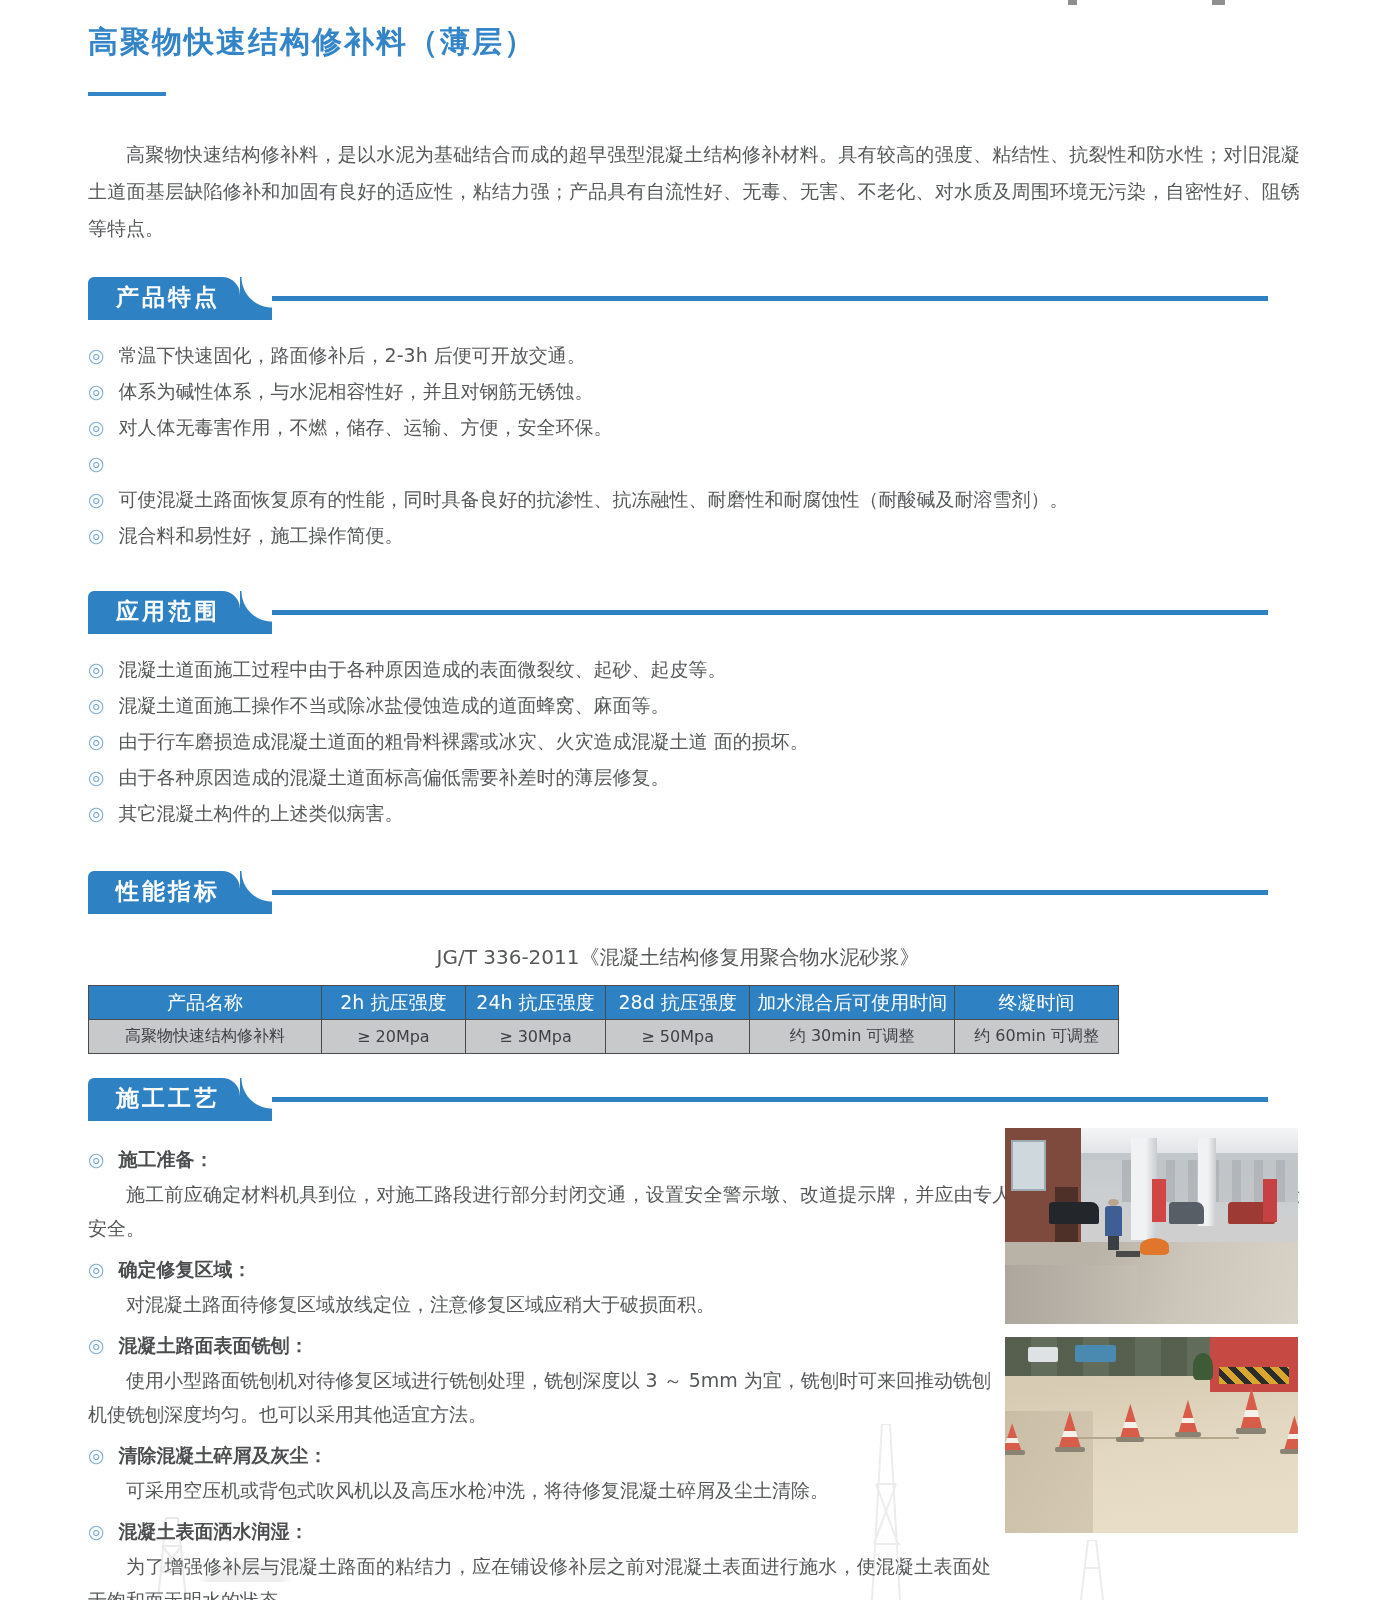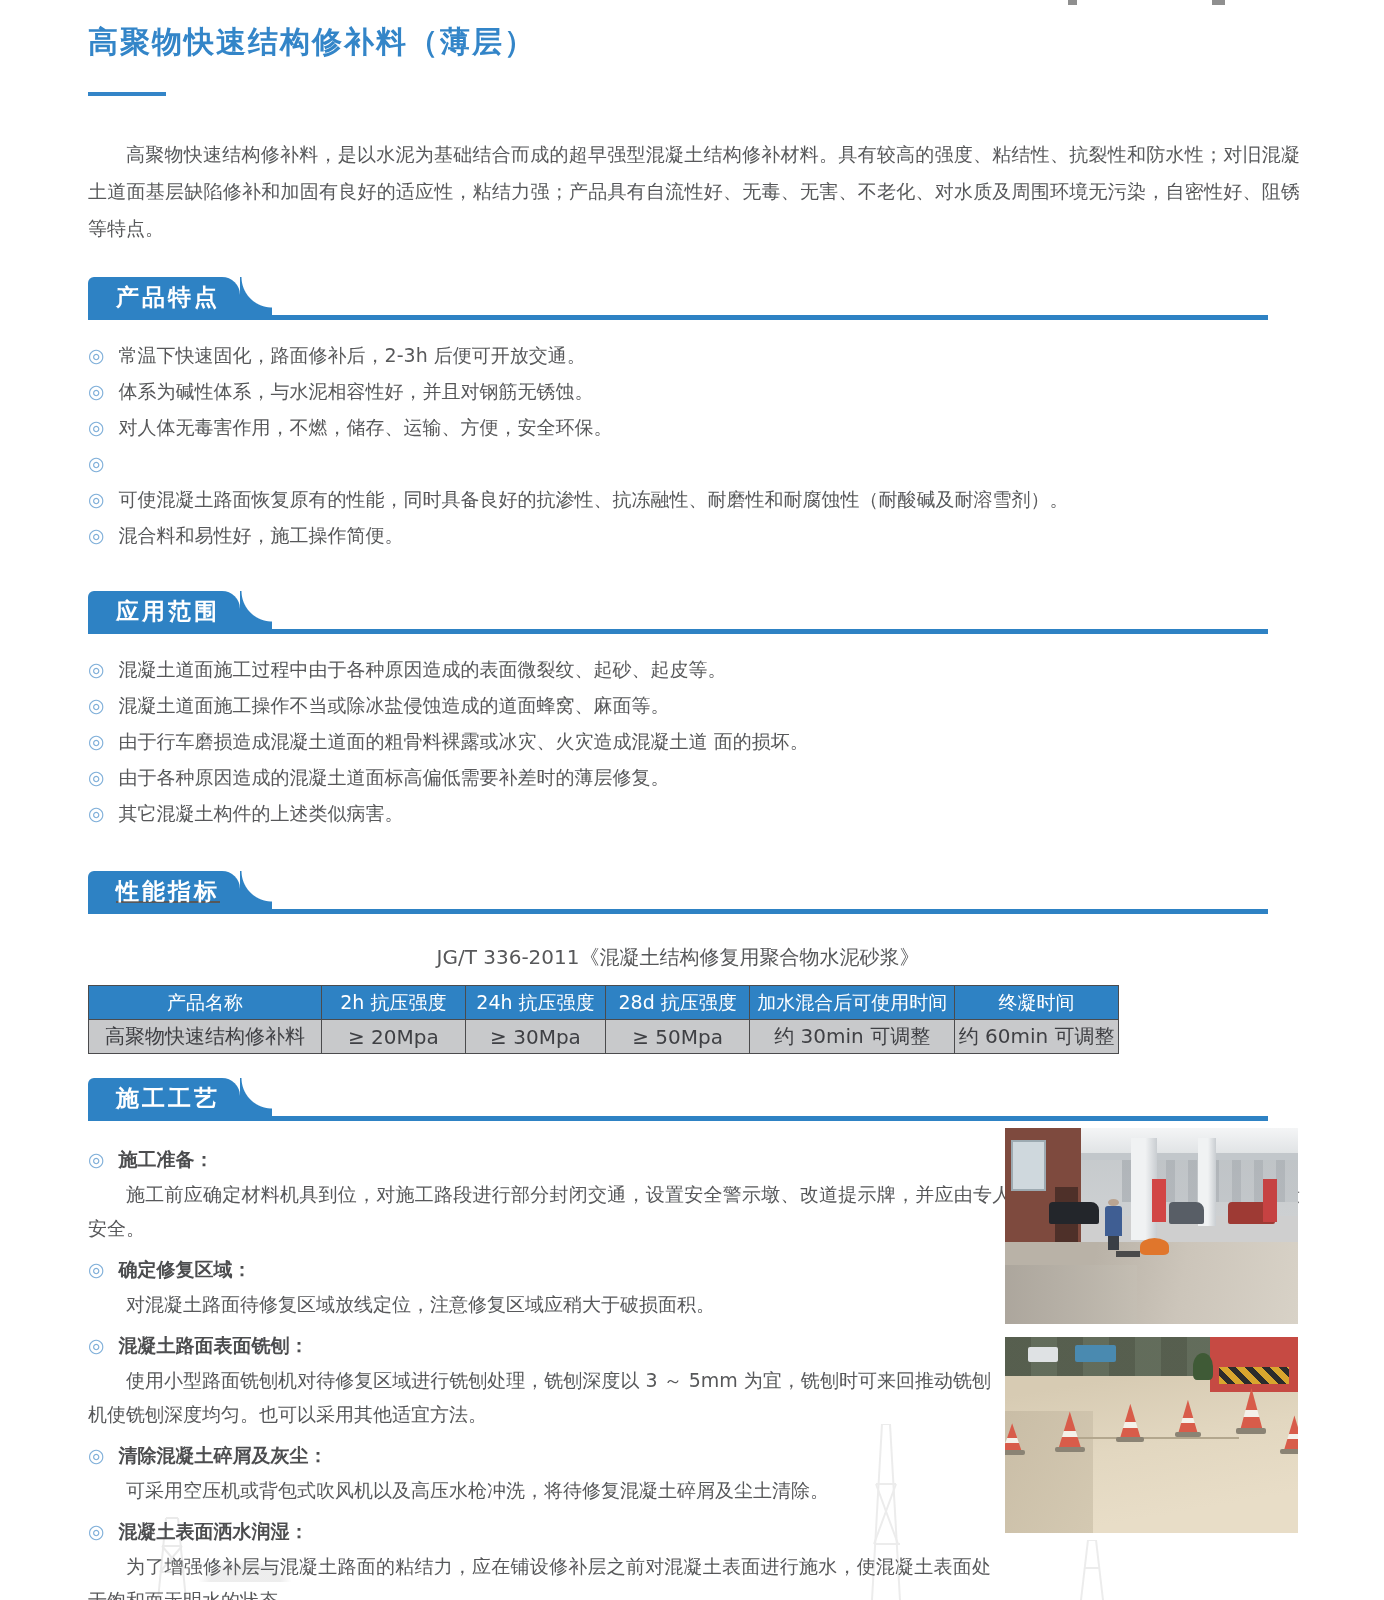--- a/index.html
+++ b/index.html
@@ -30,49 +30,49 @@
     color:var(--title-blue);letter-spacing:2px;
   }
   .title-underline{width:78px;height:4px;background:var(--title-blue);margin-top:30px;}
 
   .intro{
     margin-top:40px;font-size:19px;line-height:37px;text-align:justify;
     text-indent:2em;color:var(--body);
   }
 
   
-  .sec-head{display:flex;align-items:flex-end;width:1180px;}
+  .sec-head{display:flex;align-items:center;width:1180px;}
   .sec-tab{
     position:relative;height:43px;min-width:132px;background:var(--blue);
     border-radius:6px 18px 0 0;display:flex;align-items:center;
     padding:0 20px 2px 28px;color:#fff;font-size:23px;font-weight:bold;letter-spacing:3px;
   }
   .sec-tab::after{
     content:"";position:absolute;right:-32px;bottom:0;width:32px;height:43px;
     background:radial-gradient(circle at 100% 0%, rgba(46,130,196,0) 30px, var(--blue) 31px);
   }
   .sec-rule{flex:1;height:5px;background:var(--blue);margin-left:32px;}
 
   ul.bullets{list-style:none;margin-top:24px;}
   ul.bullets li{display:flex;align-items:flex-start;margin-bottom:13px;font-size:19px;line-height:23px;}
   .mark{color:var(--bullet-blue);font-size:19px;margin-right:14px;flex:0 0 auto;}
 
   .sec-features .sec-head{margin-top:30px;}
   .sec-applications .sec-head{margin-top:44px;}
-  .sec-performance .sec-head{margin-top:46px;text-decoration:underline;}
+  .sec-performance .sec-head{margin-top:46px;}
   .sec-process .sec-head{margin-top:24px;}
 
   .perf-caption{width:1180px;text-align:center;font-size:20px;color:var(--body);margin-top:30px;}
   table.perf{width:1031px;border-collapse:collapse;margin-top:14px;table-layout:fixed;}
   table.perf th{
     background:var(--blue);color:#fff;font-weight:normal;font-size:19px;height:34px;
     border:1px solid var(--border);text-align:center;
   }
   table.perf td{
-    background:var(--row-bg);color:#3F4044;font-size:20px;height:34px;
+    background:var(--row-bg);color:#3F4044;font-size:16px;height:34px;
     border:1px solid var(--border);text-align:center;
   }
 
   .steps{margin-top:26px;}
   .step-label{display:flex;align-items:flex-start;font-size:19px;line-height:24px;
     font-weight:bold;color:var(--bold-body);margin:12px 0 6px;}
   .step-label .mark{font-weight:normal;}
   .step-text{font-size:19px;line-height:34px;text-indent:2em;text-align:justify;
     color:var(--body);margin-bottom:4px;}
   .step-text.narrow{width:903px;}

